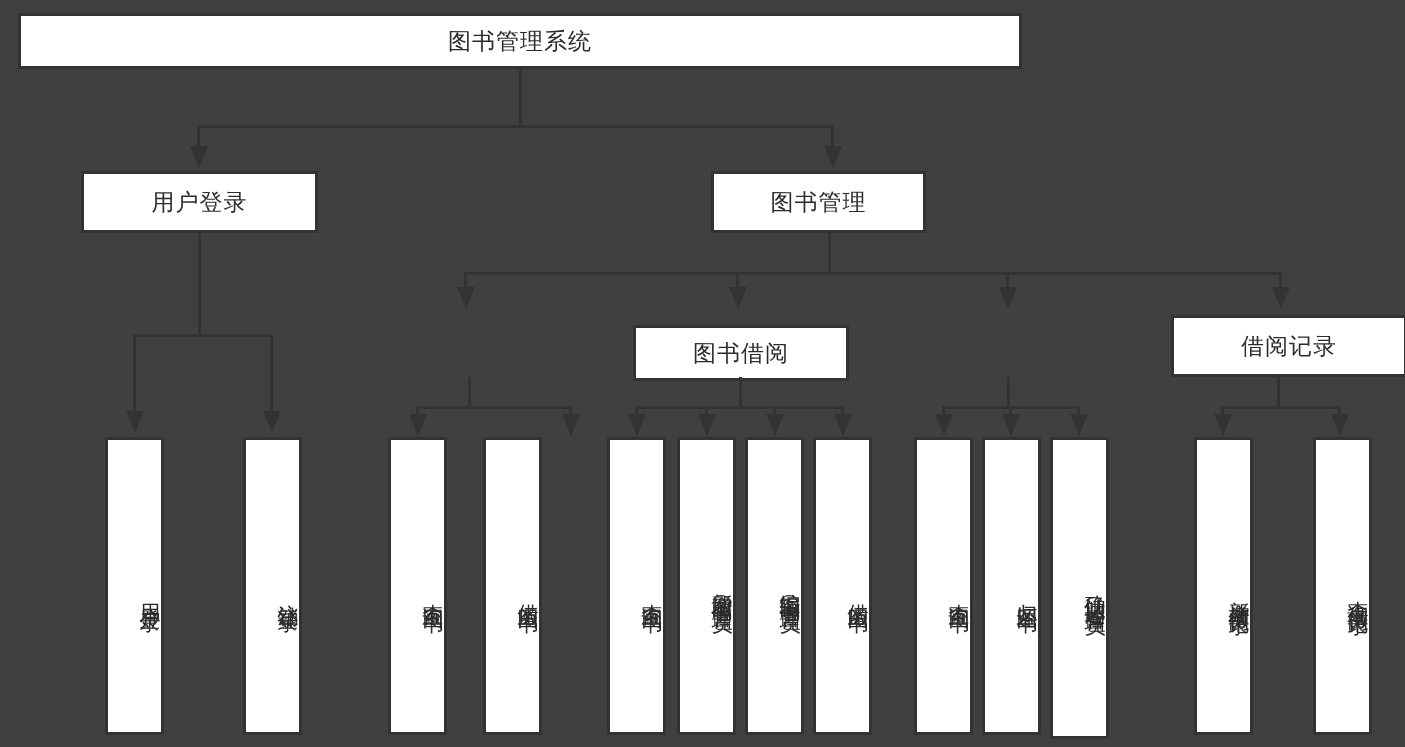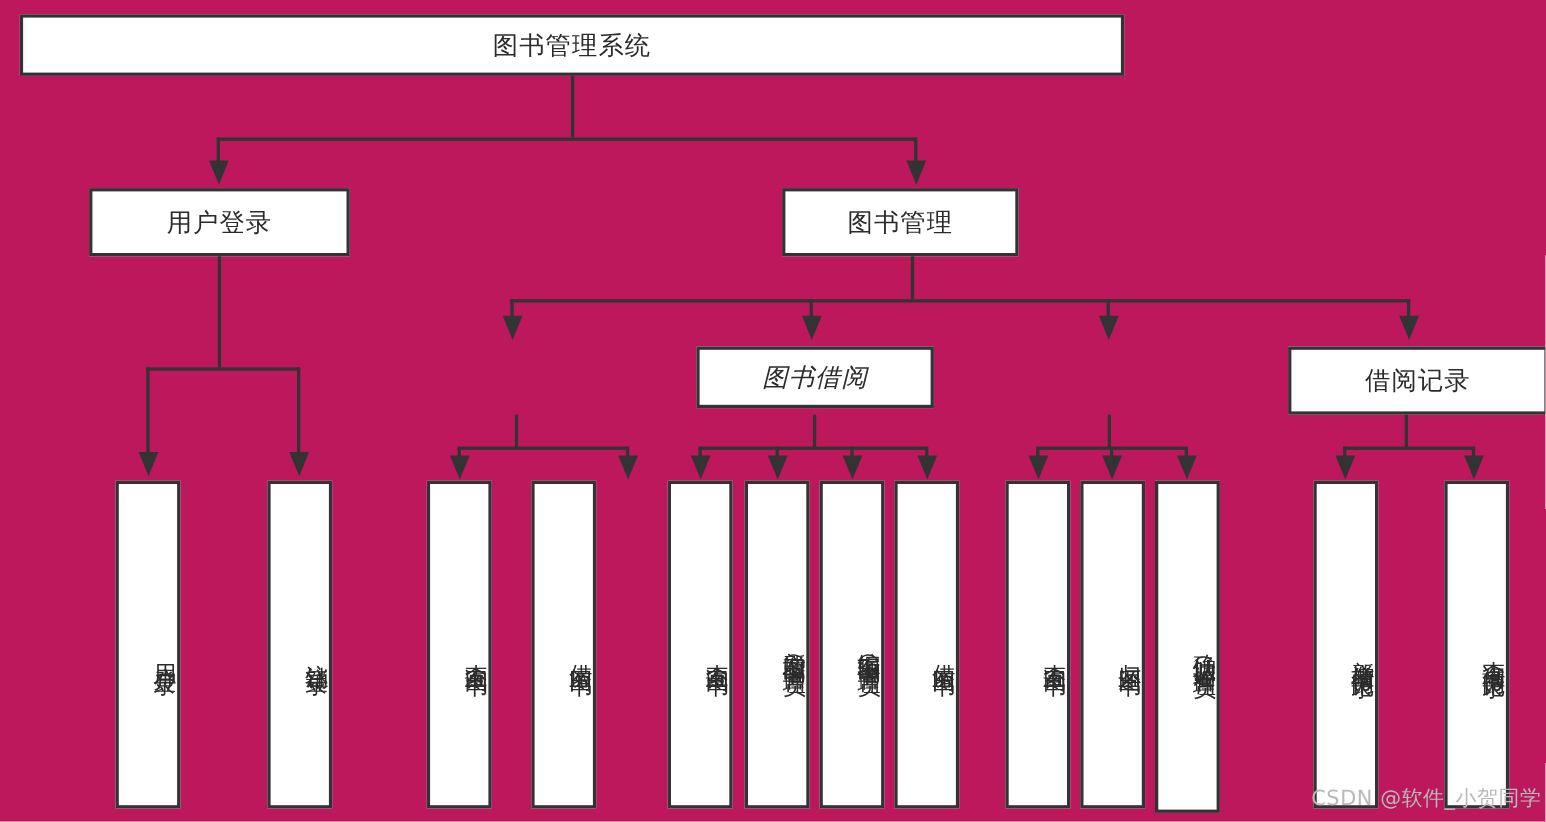--- a/index.html
+++ b/index.html
@@ -4,21 +4,21 @@
 <style>
   html, body {
     margin: 0;
     padding: 0;
     background: #ffffff;
   }
   #canvas {
     position: relative;
     width: 1405px;
     height: 747px;
-    background: #be185d;
+    background: #404040;
     font-family: "DejaVu Sans", "Liberation Sans", sans-serif;
     overflow: hidden;
   }
   .node {
     position: absolute;
     box-sizing: border-box;
     border: 3px solid #333333;
     background: #ffffff;
     display: flex;
     align-items: center;
@@ -102,21 +102,21 @@
   <div class="edge-h" style="left:464px; top:272px; width:818px;"></div>
   <div class="edge-v" style="left:464px; top:272px; height:18px;"></div>
   <div class="arrow" style="left:457px; top:287px;"></div>
   <div class="edge-v" style="left:736px; top:272px; height:18px;"></div>
   <div class="arrow" style="left:729px; top:287px;"></div>
   <div class="edge-v" style="left:1006px; top:272px; height:18px;"></div>
   <div class="arrow" style="left:999px; top:287px;"></div>
   <div class="edge-v" style="left:1279px; top:272px; height:18px;"></div>
   <div class="arrow" style="left:1272px; top:287px;"></div>
 
-  <div class="node node-h" style="left:633px; top:315px; width:216px; height:56px;font-style:italic;">
+  <div class="node node-h" style="left:633px; top:325px; width:216px; height:56px;">
     <span>图书借阅</span>
   </div>
   <div class="node node-h" style="left:1171px; top:315px; width:236px; height:62px;">
     <span>借阅记录</span>
   </div>
 
   <div class="edge-v" style="left:468px; top:377px; height:31px;"></div>
   <div class="edge-h" style="left:416px; top:406px; width:156px;"></div>
   <div class="edge-v" style="left:416px; top:406px; height:12px;"></div>
   <div class="arrow" style="left:409px; top:414px;"></div>
@@ -187,15 +187,14 @@
     <span>确认归还（管理员）</span>
   </div>
 
   <div class="node node-v" style="left:1194px; top:437px; width:59px; height:298px;">
     <span>新增借阅记录</span>
   </div>
   <div class="node node-v" style="left:1313px; top:437px; width:59px; height:298px;">
     <span>查询借阅记录</span>
   </div>
 
-  <div class="watermark" style="left:1192px; top:713px;">CSDN @软件_小贺同学</div>
 
 </div>
 
 </body></html>

